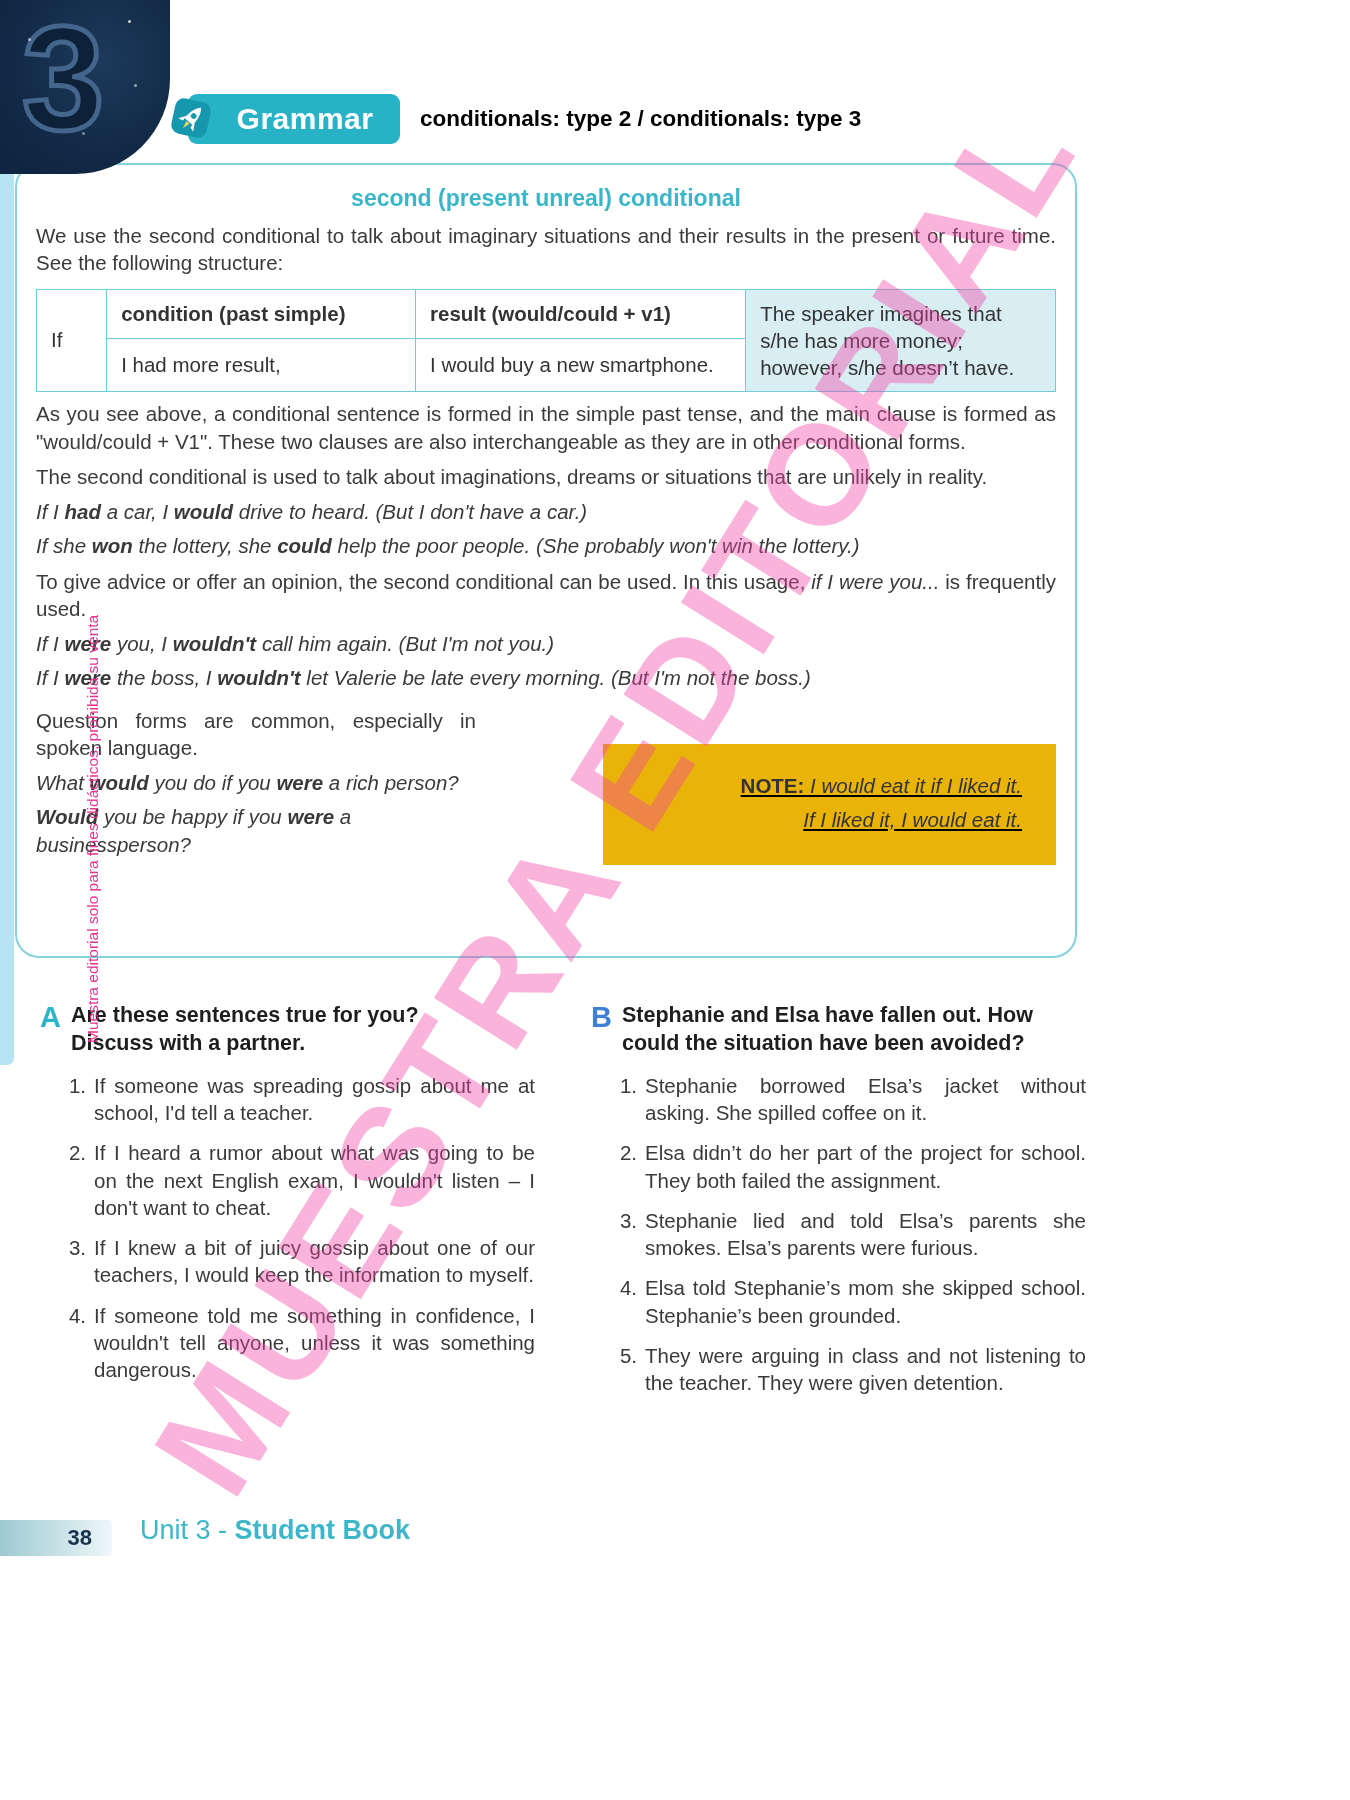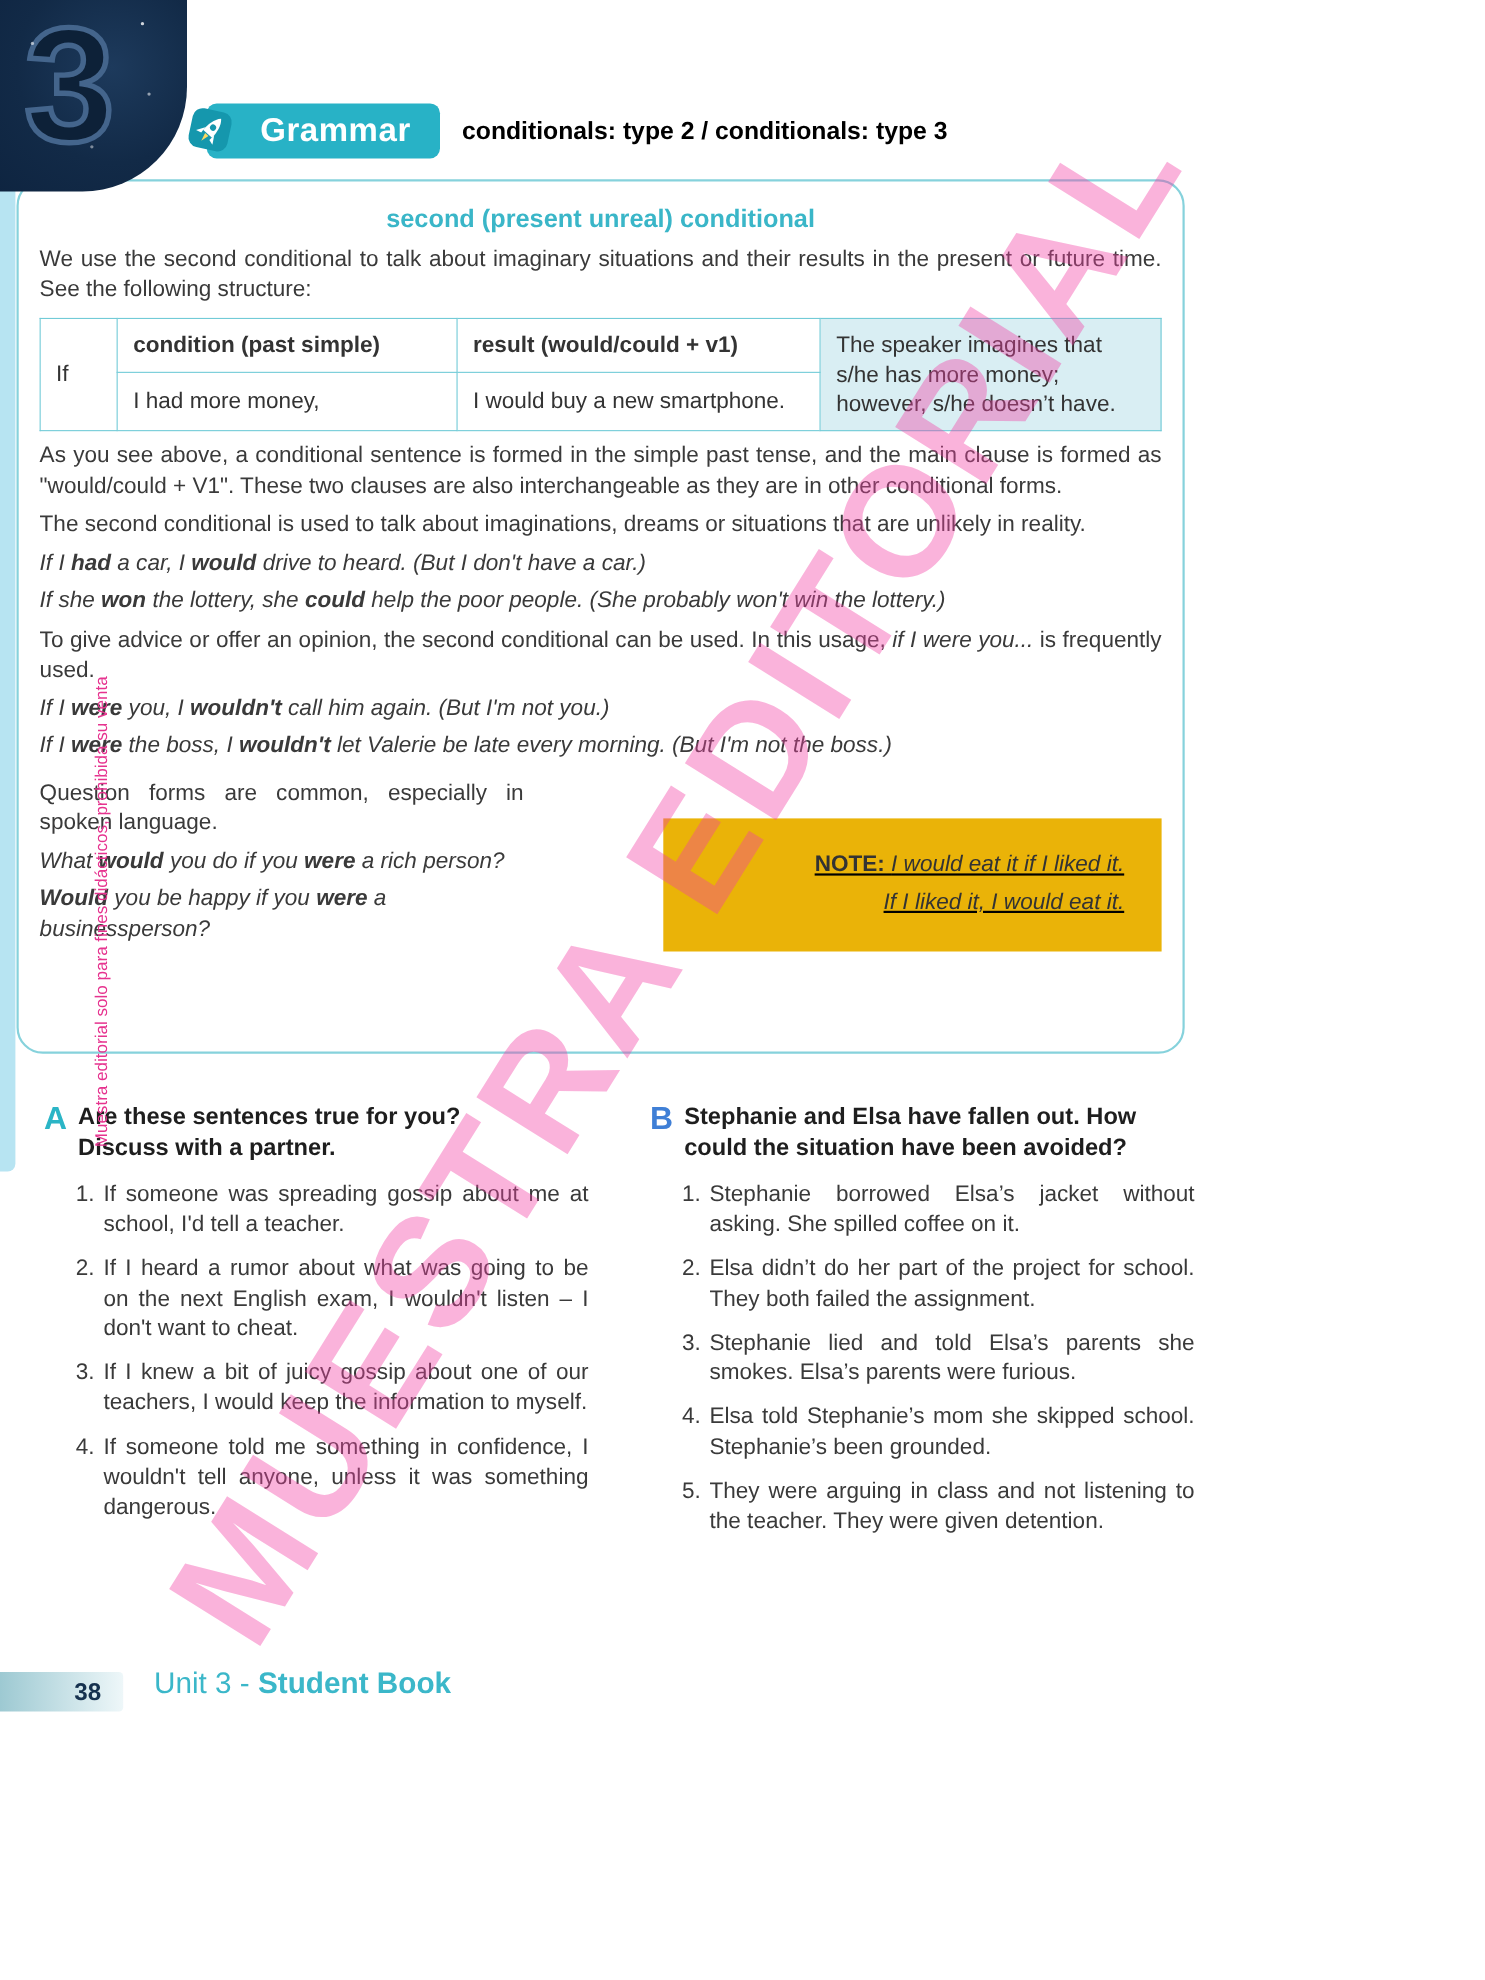--- a/index.html
+++ b/index.html
@@ -114,21 +114,21 @@
 
     <table class="gtable">
       <tbody>
         <tr>
           <td class="tif" rowspan="2">If</td>
           <td class="thc">condition (past simple)</td>
           <td class="thr">result (would/could + v1)</td>
           <td class="tnote" rowspan="2">The speaker imagines that s/he has more money; however, s/he doesn’t have.</td>
         </tr>
         <tr>
-          <td class="tv">I had more money,</td>
+          <td class="tv">I had more result,</td>
           <td class="tv">I would buy a new smartphone.</td>
         </tr>
       </tbody>
     </table>
 
     <p class="para">As you see above, a conditional sentence is formed in the simple past tense, and the main clause is formed as "would/could + V1". These two clauses are also interchangeable as they are in other conditional forms.</p>
     <p class="para">The second conditional is used to talk about imaginations, dreams or situations that are unlikely in reality.</p>
 
     <p class="example"><span class="i">If I </span><span class="b i">had</span><span class="i"> a car, I </span><span class="b i">would</span><span class="i"> drive to heard. (But I don't have a car.)</span></p>
     <p class="example"><span class="i">If she </span><span class="b i">won</span><span class="i"> the lottery, she </span><span class="b i">could</span><span class="i"> help the poor people. (She probably won't win the lottery.)</span></p>

